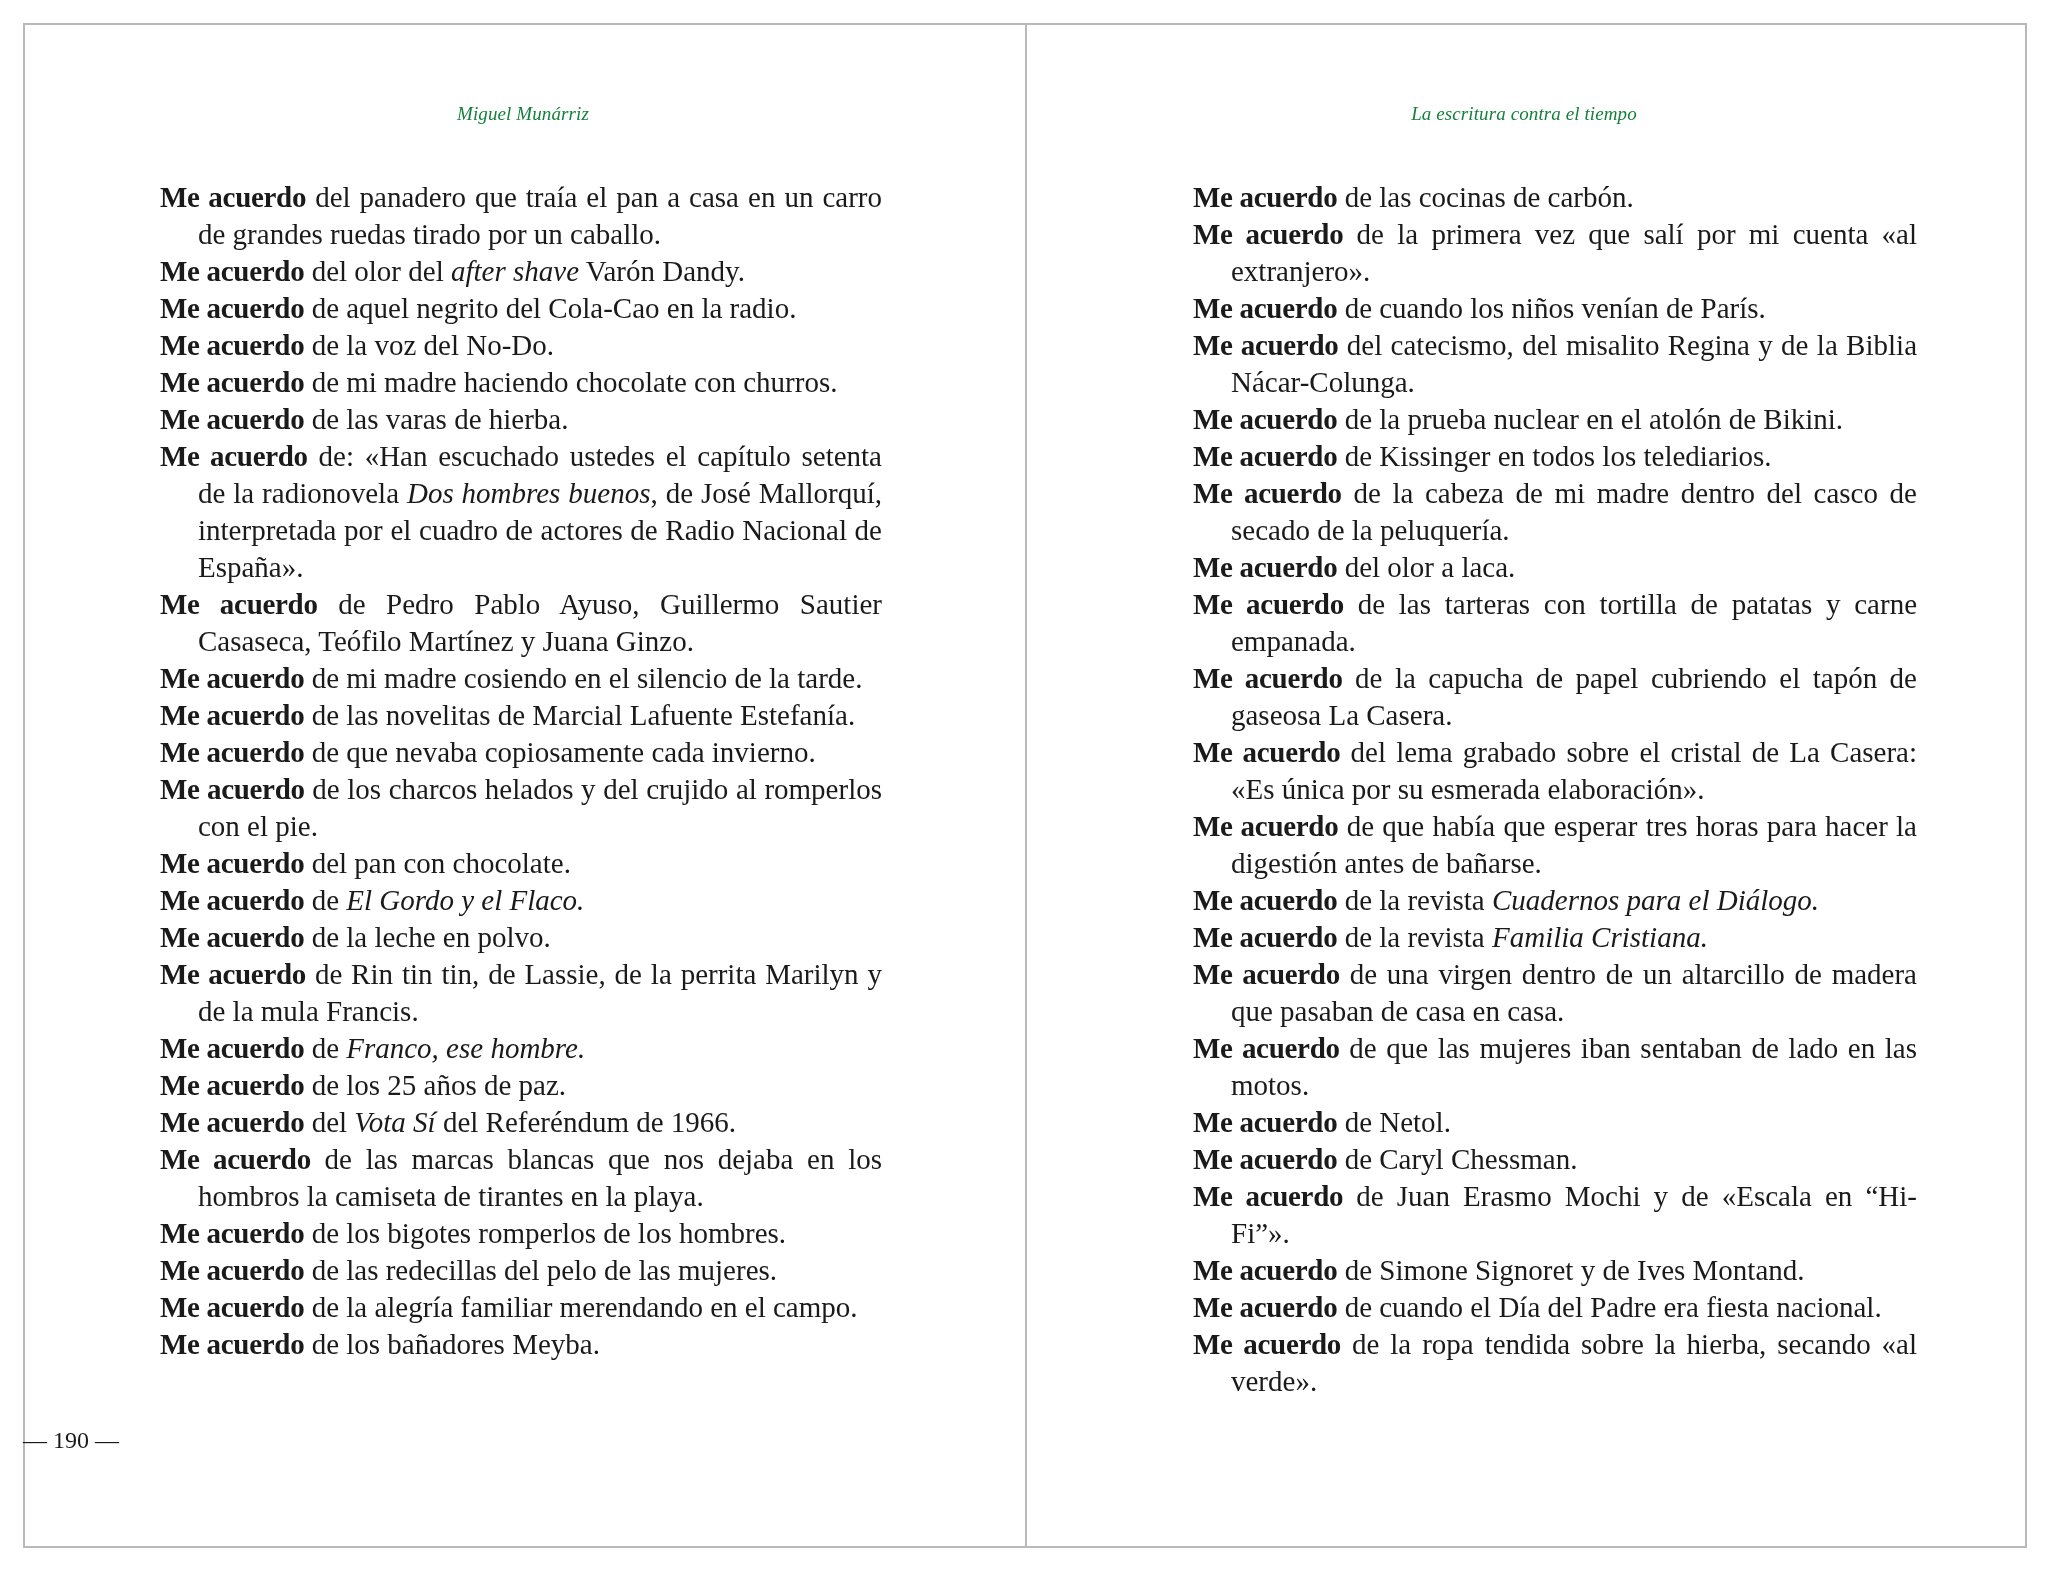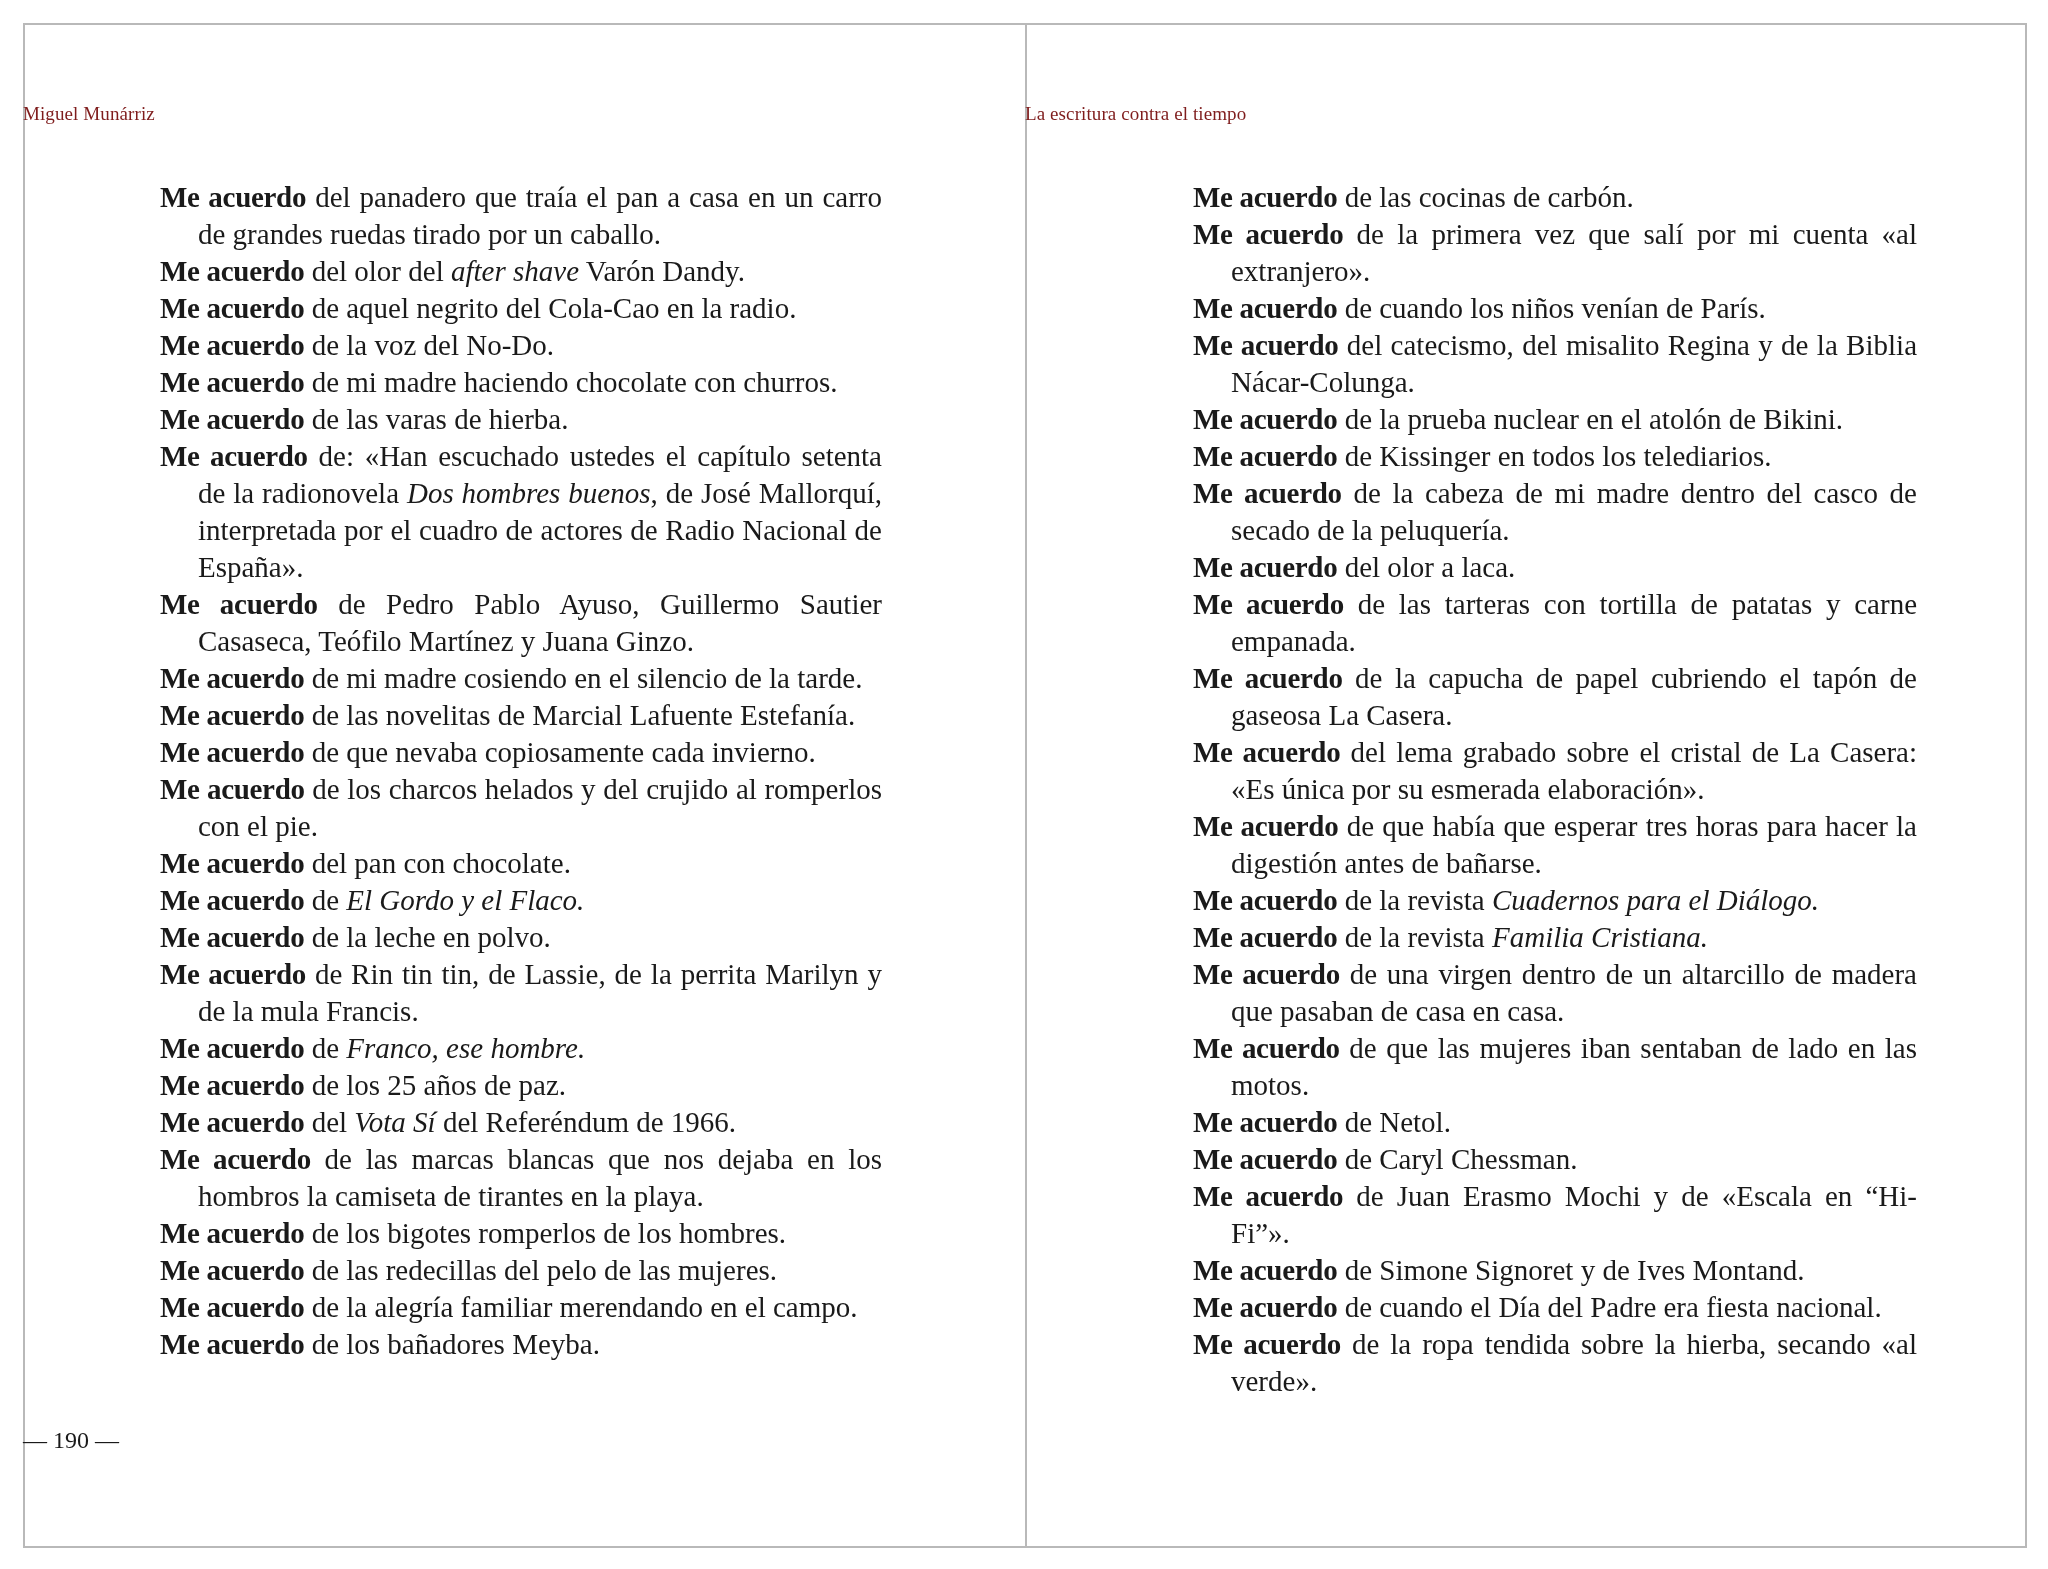--- a/index.html
+++ b/index.html
@@ -3,23 +3,23 @@
 <meta charset="utf-8">
 <style>
   html, body { margin:0; padding:0; background:#ffffff; }
   body { width:2048px; height:1569px; position:relative; overflow:hidden;
          font-family: "Liberation Serif", "DejaVu Serif", serif; color:#1a1a1a; }
   .spread { position:absolute; left:23px; top:23px; width:2000px; height:1521px;
             border:2px solid #b9b9b9; box-sizing:content-box; }
   .divider { position:absolute; left:1000px; top:0; width:2px; height:1521px; background:#b9b9b9; }
   .page { position:absolute; top:0; height:1521px; }
   .page.left { left:0; width:1000px; }
-  .page.right { left:1002px; width:998px;padding-left:17px; }
-  .running-head { position:absolute; top:78px; left:0; width:100%; 
-                  font-size:19px; letter-spacing:0.1px; color:#7f1d1d; }
+  .page.right { left:1002px; width:998px; }
+  .running-head { position:absolute; top:78px; left:0; width:100%; text-align:center;
+                  font-style:italic; font-size:19px; letter-spacing:0.1px; color:#15803d; }
   .page.left .running-head { left:-2px; }
   .page.right .running-head { left:-2px; }
   .entries { position:absolute; top:145px; margin:9px; padding:0; list-style:none;
              font-size:29px; line-height:37px; text-align:justify; }
   .page.left .entries { left:126px; width:722px; }
   .page.right .entries { left:157px; width:724px; }
   .entry { padding-left:38px; text-indent:-38px; margin:0; }
   .entry .lead { font-weight:bold; letter-spacing:-0.3px; }
   .entry .it { font-style:italic; }
   .folio { position:absolute; top:1402px; left:0; width:100%; font-size:24px; }

